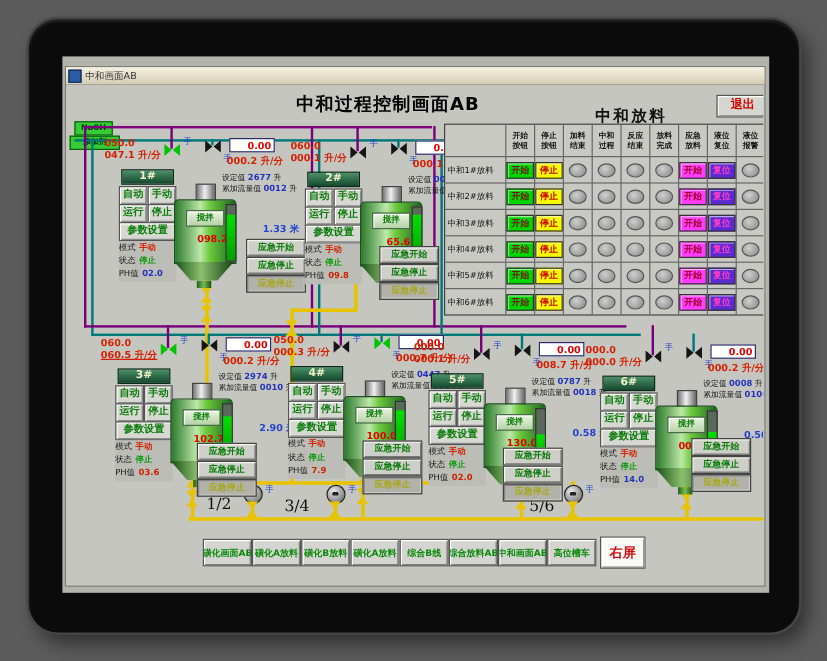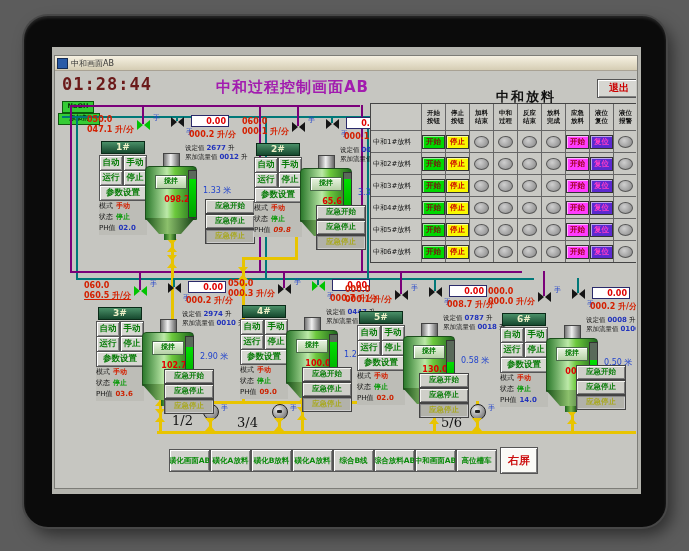--- a/index.html
+++ b/index.html
@@ -6,21 +6,21 @@
   .stage{position:relative;width:689px;height:551px;background:#5c5c5c;overflow:hidden;}
   .device{position:absolute;left:24px;top:16px;width:642px;height:511px;background:#0b0b0b;border-radius:24px;
           box-shadow:0 0 0 2px #474747,6px 8px 16px rgba(0,0,0,.5), inset 0 2px 3px rgba(255,255,255,.12);}
   .screen{position:absolute;left:52px;top:47px;width:589px;height:447px;background:#b4b4ae;}
   .win{position:absolute;left:2px;top:8px;right:3px;bottom:5px;border:1px solid #7d7d78;background:#c6c6c1;}
   .titlebar{position:absolute;left:0;top:0;right:0;height:14px;background:linear-gradient(#f6f1e2,#d5cdb4);border-bottom:1px solid #a9a294;display:flex;align-items:center;}
   .tb-icon{width:9px;height:9px;margin:0 3px 0 2px;background:#2a5ca8;border:1px solid #142c55;}
   .tb-text{font-size:8px;color:#333;}
   .hmi{position:absolute;left:1px;top:15px;right:1px;bottom:1px;background:#c6c6c1;overflow:hidden;}
   .clock{position:absolute;left:6px;top:3px;font-family:"DejaVu Sans Mono","Liberation Mono",monospace;font-size:17px;font-weight:bold;color:#6b1a1a;letter-spacing:1px;}
-  .main-title{position:absolute;left:160px;top:7px;width:215px;font-size:15px;font-weight:bold;color:#a21caf;letter-spacing:1px;}
+  .main-title{position:absolute;left:160px;top:7px;width:215px;text-align:center;font-size:15px;font-weight:bold;color:#000000;letter-spacing:1px;}
   .sub-title{position:absolute;left:420px;top:17px;width:100px;text-align:center;font-size:13px;font-weight:bold;color:#101010;letter-spacing:2px;}
   .exitbtn{position:absolute;left:541px;top:8px;width:42px;height:17px;background:#d6d6d1;border:1px solid #555;
            box-shadow:inset 1px 1px 0 #fff,inset -1px -1px 0 #808080;color:#cc0000;font-weight:bold;font-size:10px;text-align:center;line-height:16px;cursor:pointer;}
   .srcbox{position:absolute;background:#35cc35;border:1px solid #0e5a0e;color:#07300a;font-size:6.5px;line-height:9px;text-align:center;font-weight:bold;overflow:hidden;white-space:nowrap;}
   .pipe{position:absolute;}
   .valve{position:absolute;width:13px;height:11px;}
   .valve i{position:absolute;width:0;height:0;}
   .valve .l{left:0;top:0;border-top:5.5px solid transparent;border-bottom:5.5px solid transparent;border-left:6.5px solid var(--vc);}
   .valve .r{right:0;top:0;border-top:5.5px solid transparent;border-bottom:5.5px solid transparent;border-right:6.5px solid var(--vc);}
   .vvalve{position:absolute;width:11px;height:13px;}
@@ -48,21 +48,21 @@
   .cone{left:0;top:65px;width:50px;height:16px;background:linear-gradient(90deg,#174f17,#8cc06c 45%,#133f13);clip-path:polygon(0 0,100% 0,72% 100%,28% 100%);}
   .nub{left:19px;top:81px;width:12px;height:6px;background:linear-gradient(90deg,#1d651d,#7ab84f,#174f17);}
   .stir{left:10px;top:22px;width:30px;height:12px;background:linear-gradient(#eaf4e2,#b6d2a6);border:1px solid #4a6a4a;box-shadow:inset 1px 1px 0 #fff;
         color:#0a7c0a;font-size:7px;font-weight:bold;text-align:center;line-height:11px;cursor:pointer;}
   .tval{left:0;top:42px;width:64px;text-align:center;color:#e00000;font-size:8px;font-weight:bold;}
   .lvlbar{left:43px;top:17px;width:7px;height:46px;background:#5a6a5a;border:1px solid #333;}
   .lvlfill{position:absolute;left:0;bottom:0;width:100%;background:linear-gradient(#00e000,#00a000);}
   .totals{position:absolute;}
   .trow{font-size:6.5px;line-height:9px;color:#151515;white-space:nowrap;}
   .trow .num{color:#2233bb;font-weight:bold;font-size:7px;margin:0 2px;}
-  .lvl{position:absolute;color:#2244cc;font-weight:normal;font-size:8px;white-space:nowrap;}
+  .lvl{position:absolute;color:#2244cc;font-weight:bold;font-size:8px;white-space:nowrap;margin-left:16px;}
   .ebtn{position:absolute;width:48px;height:13px;background:#cfcfc9;border:1px solid #444;box-shadow:inset 1px 1px 0 #f4f4f0,inset -1px -1px 0 #777;
         color:#0a7c0a;font-weight:bold;font-size:7.5px;line-height:12px;text-align:center;cursor:pointer;white-space:nowrap;overflow:hidden;}
   .ebtn.dis{color:#a8a820;background:#b2b2aa;box-shadow:inset 1px 1px 0 #888,inset -1px -1px 0 #ccc;cursor:default;}
   .dtable{position:absolute;display:grid;grid-template-columns:50px repeat(9,24px);background:#c9c9c4;border:1px solid #444;}
   .hcell{height:26px;border-left:1px solid #666;display:flex;align-items:center;justify-content:center;
          font-size:6.5px;line-height:8px;font-weight:bold;color:#111;white-space:pre-line;text-align:center;}
   .hcell.first{border-left:none;}
   .cell{height:21px;border-left:1px solid #666;border-top:1px solid #666;display:flex;align-items:center;justify-content:center;}
   .cell.first{border-left:none;justify-content:flex-start;padding-left:2px;font-size:7px;color:#111;white-space:nowrap;overflow:hidden;}
   .tbtn{width:21px;height:12px;font-size:7.5px;font-weight:bold;line-height:12px;text-align:center;border:1px solid #333;
@@ -81,21 +81,20 @@
 
 <div class="stage">
   <div class="device"></div>
   <div class="screen">
     <div class="win">
       <div class="titlebar">
         <span class="tb-icon"></span>
         <span class="tb-text">中和画面AB</span>
       </div>
       <div class="hmi" id="hmi">
-        <div class="clock">01:28:44</div>
         <div class="main-title">中和过程控制画面AB</div>
         <div class="sub-title">中和放料</div>
         <div class="exitbtn">退出</div>
         <div class="srcbox" style="left:6px;top:30px;width:30px;height:10px;">NaOH</div>
         <div class="srcbox" style="left:2px;top:42px;width:40px;height:10px;">添加剂</div>
       <div class="pipe" style="left: 14px; top: 34px; width: 290px; height: 2px; background: rgb(122, 0, 122);"></div>
           <div class="pipe" style="left: 6px; top: 45px; width: 308px; height: 2px; background: rgb(0, 120, 120);"></div>
           <div class="pipe" style="left: 14px; top: 34px; width: 2px; height: 168px; background: rgb(122, 0, 122);"></div>
           <div class="pipe" style="left: 20px; top: 45px; width: 2px; height: 164px; background: rgb(0, 120, 120);"></div>
           <div class="pipe" style="left: 14px; top: 200px; width: 452px; height: 2px; background: rgb(122, 0, 122);"></div>
@@ -256,21 +255,21 @@
             <div class="panel" style="left: 12px; top: 26px; width: 48px; height: 100px;">
               <div class="ptitle" style="left: 2px; top: 0px; width: 42px; height: 11px;">2#</div>
               <div class="cbtn" style="left: 0px; top: 14px;">自动</div>
               <div class="cbtn" style="left: 24px; top: 14px;">手动</div>
               <div class="cbtn" style="left: 0px; top: 29px;">运行</div>
               <div class="cbtn" style="left: 24px; top: 29px;">停止</div>
               <div class="cbtn" style="left: 0px; top: 44px; width: 46px;">参数设置</div>
               <div class="pinfo" style="left: 0px; top: 60px; width: 48px; height: 34px;">
                 <div class="irow"><span>模式</span><span class="val" style="color: rgb(212, 32, 0);">手动</span></div>
                 <div class="irow"><span>状态</span><span class="val" style="color: rgb(10, 154, 10);">停止</span></div>
-                <div class="irow"><span>PH值</span><span class="val" style="color: rgb(204, 34, 0); font-style: italic;">09.8</span></div>
+                <div class="irow"><span>PH值</span><span class="val" style="color: rgb(204, 34, 0);">09.8</span></div>
               </div>
             </div>
             <div class="tank" style="left: 58px; top: 38px; width: 54px; height: 88px;">
               <div class="chimney"></div>
               <div class="tbody2"></div>
               <div class="stir">搅拌</div>
               <div class="tval">65.6</div>
               <div class="cone"></div>
               <div class="nub"></div>
               <div class="lvlbar">
@@ -356,21 +355,21 @@
             <div class="panel" style="left: 12px; top: 26px; width: 48px; height: 100px;">
               <div class="ptitle" style="left: 2px; top: 0px; width: 42px; height: 11px;">4#</div>
               <div class="cbtn" style="left: 0px; top: 14px;">自动</div>
               <div class="cbtn" style="left: 24px; top: 14px;">手动</div>
               <div class="cbtn" style="left: 0px; top: 29px;">运行</div>
               <div class="cbtn" style="left: 24px; top: 29px;">停止</div>
               <div class="cbtn" style="left: 0px; top: 44px; width: 46px;">参数设置</div>
               <div class="pinfo" style="left: 0px; top: 60px; width: 48px; height: 34px;">
                 <div class="irow"><span>模式</span><span class="val" style="color: rgb(212, 32, 0);">手动</span></div>
                 <div class="irow"><span>状态</span><span class="val" style="color: rgb(10, 154, 10);">停止</span></div>
-                <div class="irow"><span>PH值</span><span class="val" style="color: rgb(204, 34, 0);">09.0</span></div>
+                <div class="irow"><span>PH值</span><span class="val" style="color: rgb(204, 34, 0);">7.9</span></div>
               </div>
             </div>
             <div class="tank" style="left: 58px; top: 38px; width: 54px; height: 88px;">
               <div class="chimney"></div>
               <div class="tbody2"></div>
               <div class="stir">搅拌</div>
               <div class="tval">100.0</div>
               <div class="cone"></div>
               <div class="nub"></div>
               <div class="lvlbar">

